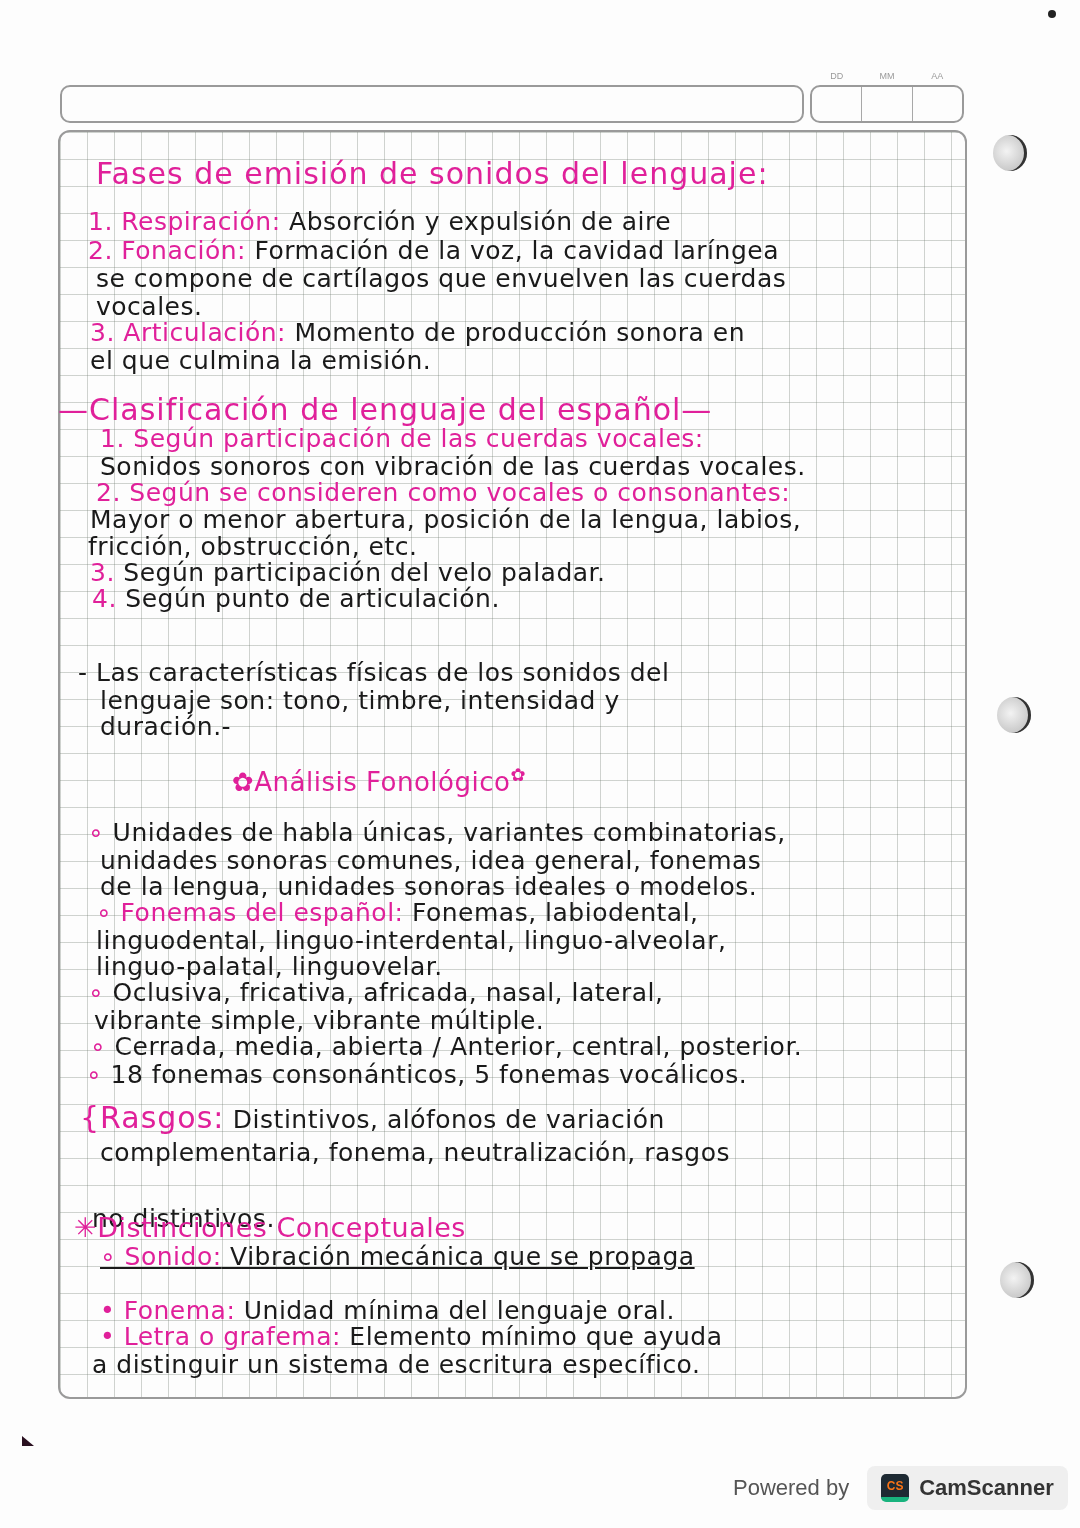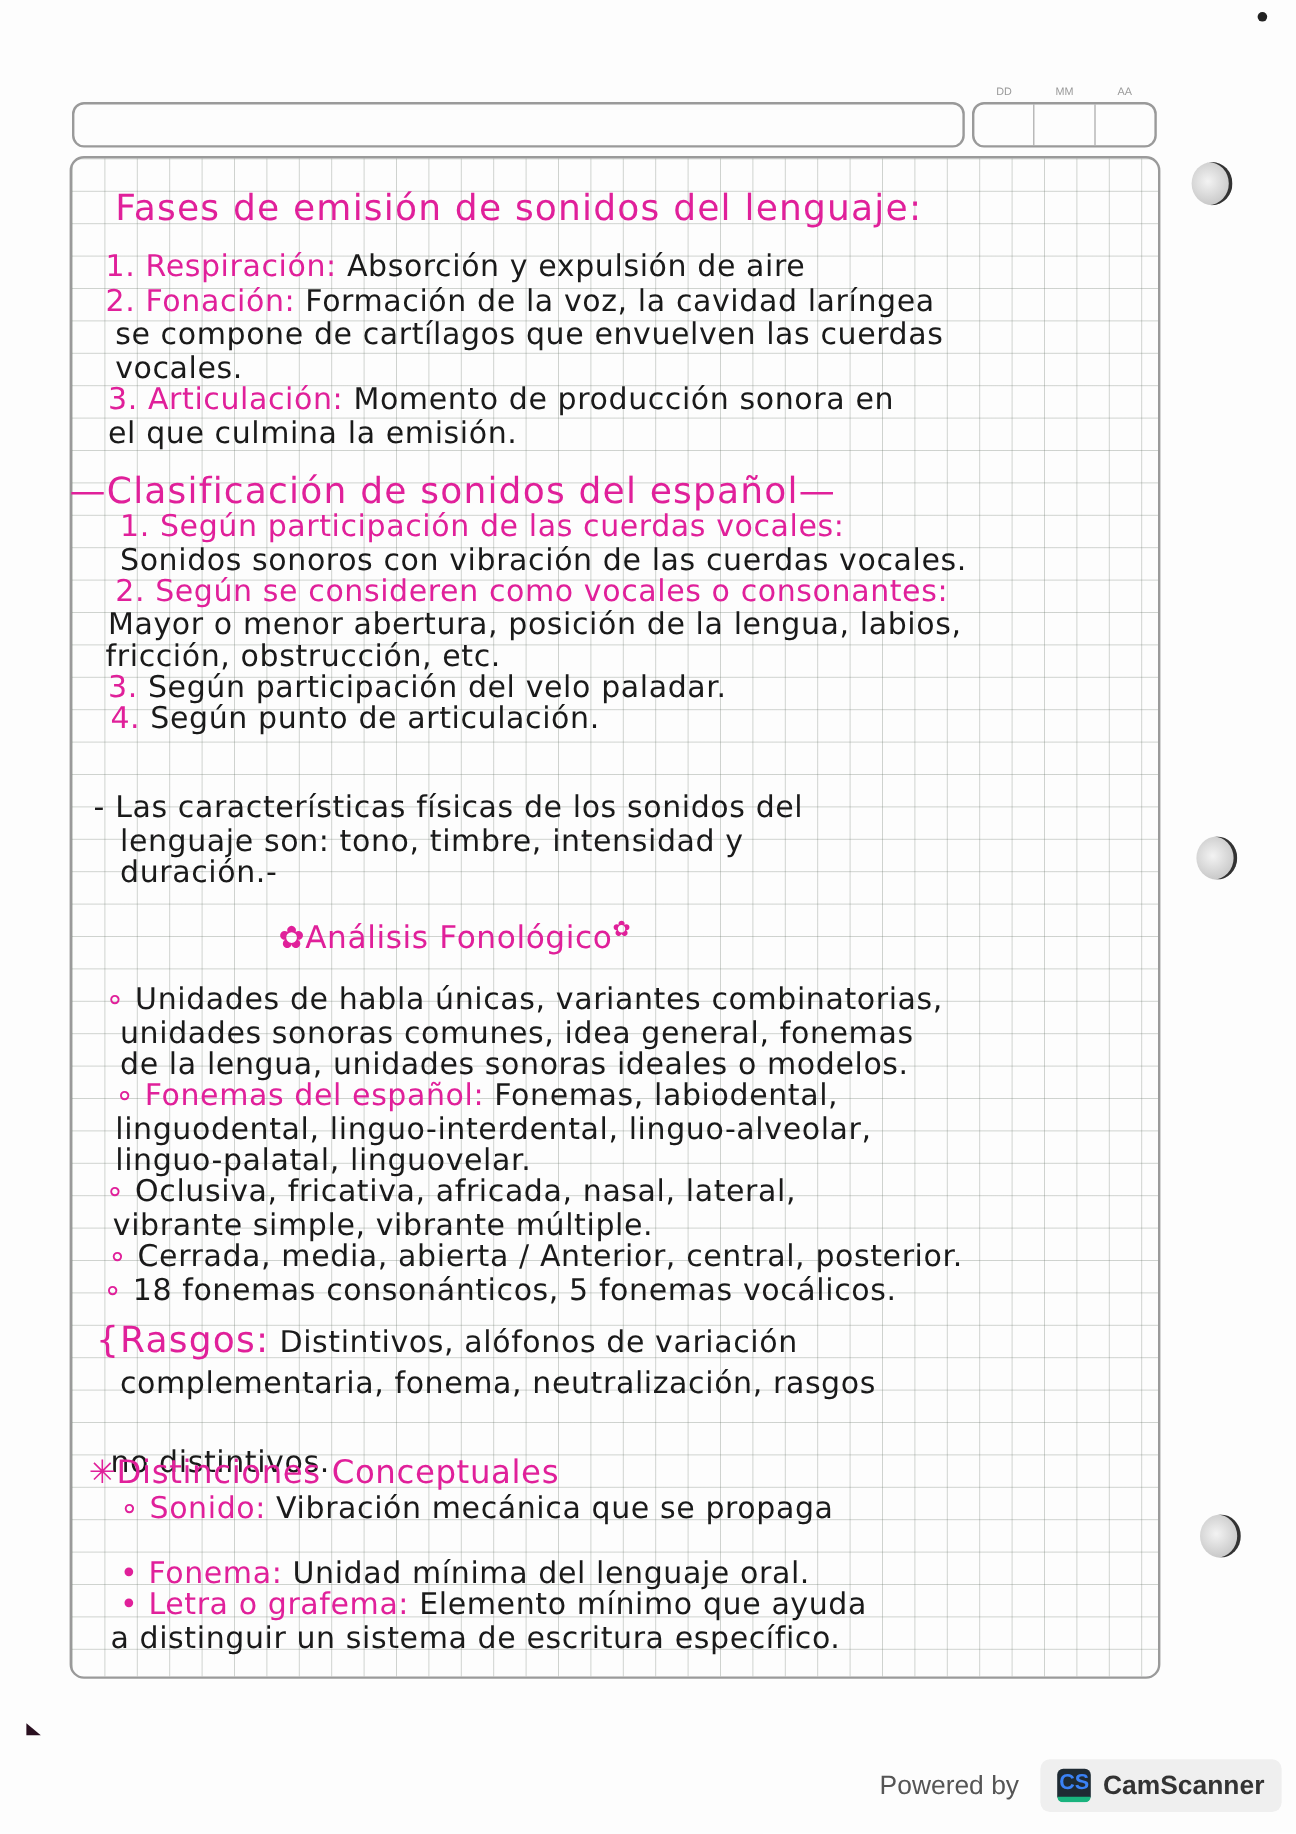--- a/index.html
+++ b/index.html
@@ -15,21 +15,21 @@
       linear-gradient(to right, rgba(120,130,120,0.35) 1px, transparent 1px),
       linear-gradient(to bottom, rgba(120,130,120,0.35) 1px, transparent 1px);
     background-size:27px 27px; background-position:0 0; }
   .hole { position:absolute; width:34px; height:36px; border-radius:50%; background:radial-gradient(circle at 40% 45%, #f3f3f3, #c8c8c8 70%, #555 100%); box-shadow: inset -3px 0 0 #333; }
   .line { position:absolute; white-space:nowrap; font-family:"DejaVu Sans", sans-serif; font-size:25px; color:#1a1a1a; letter-spacing:0.5px; }
   .pink { color:#e0209a; }
   .h1 { font-size:30px; letter-spacing:1px; }
   .footer { position:absolute; left:733px; top:1466px; display:flex; align-items:center; gap:18px; }
   .powered { font-family:"Liberation Sans", sans-serif; font-size:22px; color:#555; }
   .cs-badge { display:flex; align-items:center; gap:10px; background:#efefef; border-radius:8px; padding:8px 14px; }
-  .cs-logo { width:28px; height:28px; border-radius:5px; background:#1e2a33; color:#3b82f6; font-family:"Liberation Sans", sans-serif; font-weight:bold; font-size:18px; display:flex; align-items:center; justify-content:center; border-bottom:5px solid #19b37e; box-sizing:border-box; }
+  .cs-logo { width:28px; height:28px; border-radius:5px; background:#1e2a33; color:#f97316; font-family:"Liberation Sans", sans-serif; font-weight:bold; font-size:12px; display:flex; align-items:center; justify-content:center; border-bottom:5px solid #19b37e; box-sizing:border-box; }
   .cs-name { font-family:"Liberation Sans", sans-serif; font-size:22px; color:#333; font-weight:bold; }
   .corner-mark { position:absolute; left:22px; top:1436px; width:0; height:0; border-left:12px solid #2a1020; border-top:10px solid transparent; }
   .dot-mark { position:absolute; left:1048px; top:10px; width:8px; height:8px; background:#222; border-radius:50%; }
 </style>
 </head>
 <body>
 
 <div class="page">
   <div class="dot-mark"></div>
 
@@ -54,21 +54,21 @@
 
   <div class="line pink h1" style="left:96px; top:156px;">Fases de emisión de sonidos del lenguaje:</div>
 
   <div class="line" style="left:88px; top:207px;"><span class="pink">1. Respiración:</span><span> Absorción y expulsión de aire</span></div>
   <div class="line" style="left:88px; top:236px;"><span class="pink">2. Fonación:</span><span> Formación de la voz, la cavidad laríngea</span></div>
   <div class="line" style="left:96px; top:264px;"><span>se compone de cartílagos que envuelven las cuerdas</span></div>
   <div class="line" style="left:96px; top:292px;"><span>vocales.</span></div>
   <div class="line" style="left:90px; top:318px;"><span class="pink">3. Articulación:</span><span> Momento de producción sonora en</span></div>
   <div class="line" style="left:90px; top:346px;"><span>el que culmina la emisión.</span></div>
 
-  <div class="line pink h1" style="left:58px; top:392px;">—Clasificación de sonidos del español—</div>
+  <div class="line pink h1" style="left:58px; top:392px;">—Clasificación de lenguaje del español—</div>
   <div class="line pink" style="left:100px; top:424px;">1. Según participación de las cuerdas vocales:</div>
   <div class="line" style="left:100px; top:452px;">Sonidos sonoros con vibración de las cuerdas vocales.</div>
   <div class="line pink" style="left:96px; top:478px;">2. Según se consideren como vocales o consonantes:</div>
   <div class="line" style="left:90px; top:505px;text-align:right;">Mayor o menor abertura, posición de la lengua, labios,</div>
   <div class="line" style="left:88px; top:532px;">fricción, obstrucción, etc.</div>
   <div class="line" style="left:90px; top:558px;"><span class="pink">3.</span><span> Según participación del velo paladar.</span></div>
   <div class="line" style="left:92px; top:584px;"><span class="pink">4.</span><span> Según punto de articulación.</span></div>
 
   <div class="line" style="left:78px; top:658px;">- Las características físicas de los sonidos del</div>
   <div class="line" style="left:100px; top:686px;">lenguaje son: tono, timbre, intensidad y</div>
@@ -85,21 +85,21 @@
   <div class="line" style="left:88px; top:978px;"><span class="pink">∘</span><span> Oclusiva, fricativa, africada, nasal, lateral,</span></div>
   <div class="line" style="left:94px; top:1006px;">vibrante simple, vibrante múltiple.</div>
   <div class="line" style="left:90px; top:1032px;"><span class="pink">∘</span><span> Cerrada, media, abierta / Anterior, central, posterior.</span></div>
   <div class="line" style="left:86px; top:1060px;"><span class="pink">∘</span><span> 18 fonemas consonánticos, 5 fonemas vocálicos.</span></div>
 
   <div class="line" style="left:80px; top:1100px;"><span class="pink h1">{Rasgos:</span><span> Distintivos, alófonos de variación</span></div>
   <div class="line" style="left:100px; top:1138px;">complementaria, fonema, neutralización, rasgos</div>
   <div class="line" style="left:92px; top:1164px;margin-top:40px;">no distintivos.</div>
 
   <div class="line pink" style="left:74px; top:1212px; font-size:27px;"><span>✳</span><span>Distinciones Conceptuales</span></div>
-  <div class="line" style="left:100px; top:1242px;"><span class="pink">∘ Sonido:</span><span> Vibración mecánica que se propaga</span></div>
+  <div class="line" style="left:100px; top:1242px;text-decoration:underline;"><span class="pink">∘ Sonido:</span><span> Vibración mecánica que se propaga</span></div>
   <div class="line" style="left:100px; top:1296px;"><span class="pink">• Fonema:</span><span> Unidad mínima del lenguaje oral.</span></div>
   <div class="line" style="left:100px; top:1322px;"><span class="pink">• Letra o grafema:</span><span> Elemento mínimo que ayuda</span></div>
   <div class="line" style="left:92px; top:1350px;">a distinguir un sistema de escritura específico.</div>
 
   <div class="corner-mark"></div>
 
   <div class="footer">
     <span class="powered">Powered by</span>
     <div class="cs-badge">
       <div class="cs-logo">CS</div>

